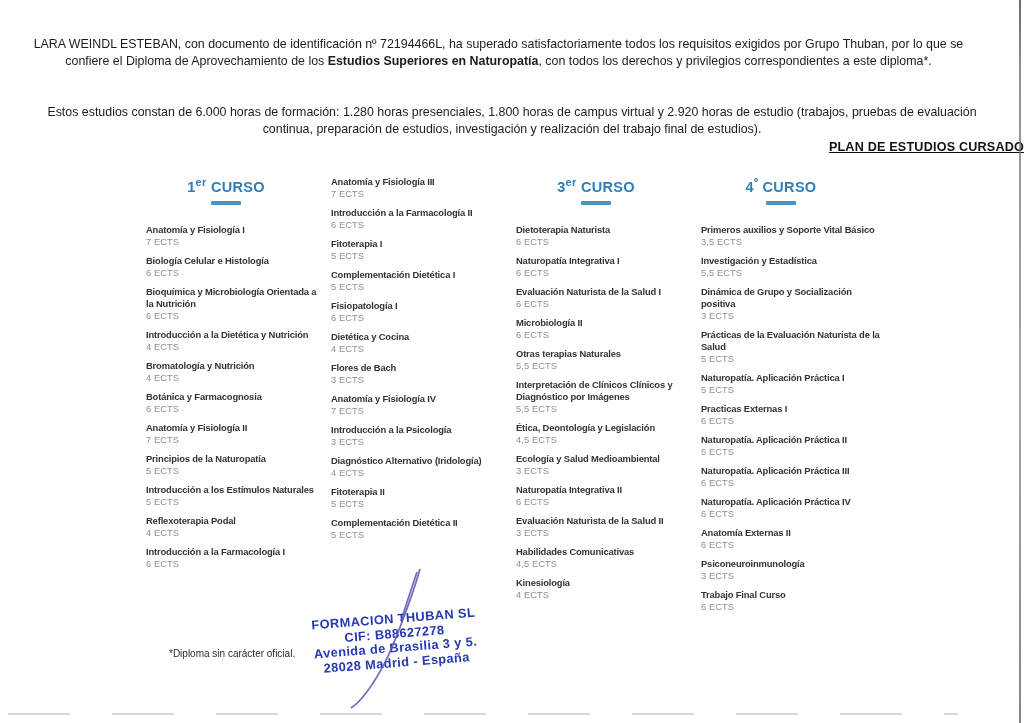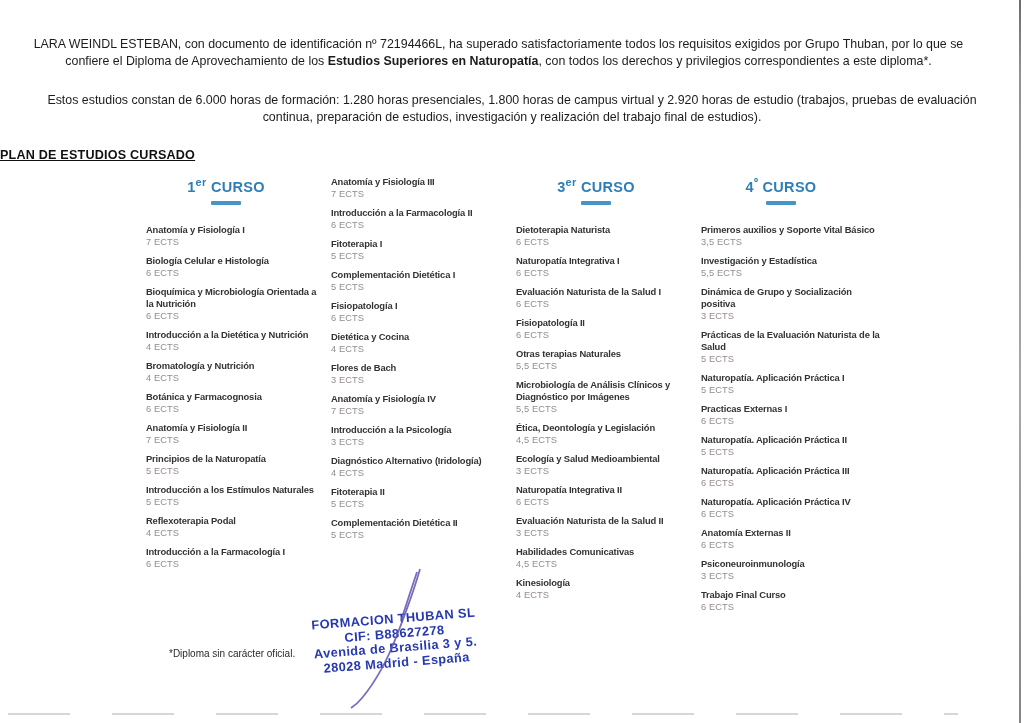--- a/index.html
+++ b/index.html
@@ -12,23 +12,23 @@
     overflow:hidden;
   }
   .page{position:absolute;inset:0;}
   .intro{
     width:945px;margin:0 auto;
     text-align:center;
     font-size:12.4px;line-height:16.5px;
     color:#1c1c1c;
   }
   .intro-1{padding-top:36px;margin-left:26px;}
-  .intro-2{margin-top:23px;}
+  .intro-2{margin-top:35px;}
   .intro b{font-weight:700;}
-  .plan-title-wrap{text-align:left;margin-top:20px;}
+  .plan-title-wrap{text-align:right;}
   .plan-title{
     font-size:12.6px;font-weight:700;color:#111;
     text-decoration:underline;letter-spacing:.2px;
   }
   .columns{
     position:absolute;left:146px;top:176px;
     display:flex;width:760px;
   }
   .course-col{width:185px;box-sizing:border-box;padding-right:6px;}
   .header-wrap{width:160px;text-align:center;margin-bottom:19px;}
@@ -205,29 +205,29 @@
           </div>
           <div class="subject">
             <div class="subject-name">Naturopatía Integrativa I</div>
             <div class="subject-ects">6 ECTS</div>
           </div>
           <div class="subject">
             <div class="subject-name">Evaluación Naturista de la Salud I</div>
             <div class="subject-ects">6 ECTS</div>
           </div>
           <div class="subject">
-            <div class="subject-name">Fisiopatología II</div>
+            <div class="subject-name">Microbiología II</div>
             <div class="subject-ects">6 ECTS</div>
           </div>
           <div class="subject">
             <div class="subject-name">Otras terapias Naturales</div>
             <div class="subject-ects">5,5 ECTS</div>
           </div>
           <div class="subject">
-            <div class="subject-name">Microbiología de Análisis Clínicos y Diagnóstico por Imágenes</div>
+            <div class="subject-name">Interpretación de Clínicos Clínicos y Diagnóstico por Imágenes</div>
             <div class="subject-ects">5,5 ECTS</div>
           </div>
           <div class="subject">
             <div class="subject-name">Ética, Deontología y Legislación</div>
             <div class="subject-ects">4,5 ECTS</div>
           </div>
           <div class="subject">
             <div class="subject-name">Ecología y Salud Medioambiental</div>
             <div class="subject-ects">3 ECTS</div>
           </div>

